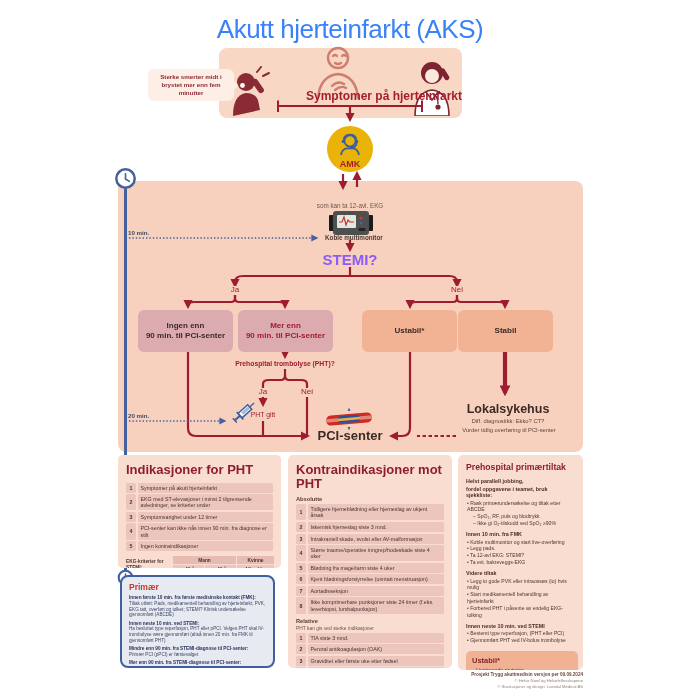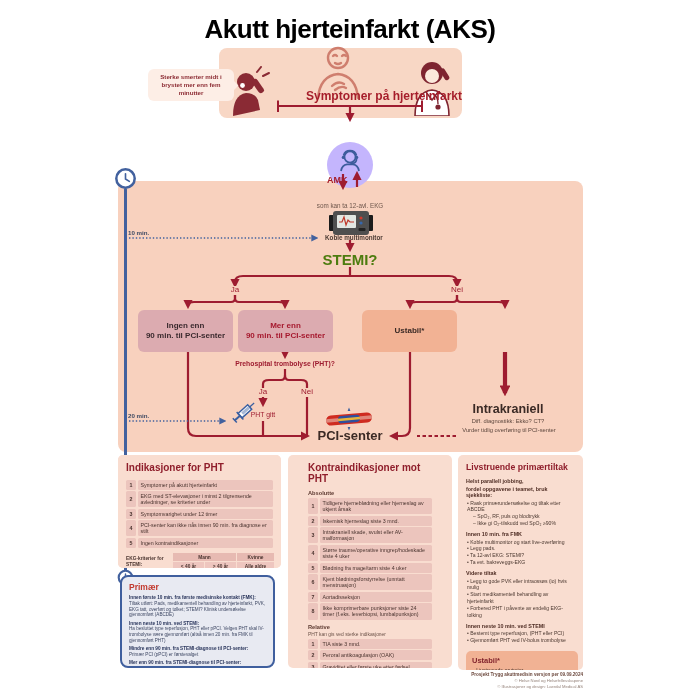--- a/index.html
+++ b/index.html
@@ -5,45 +5,45 @@
   html,body{margin:0;padding:0;background:#fff}
   #poster{position:relative;width:700px;height:700px;background:#fff;
     font-family:"Liberation Sans",sans-serif;overflow:hidden}
   .abs{position:absolute}
   .cx{transform:translateX(-50%)}
   .panel{position:absolute;border-radius:8px}
   #sym-panel{left:219px;top:48px;width:243px;height:70px;background:#f8d7c5}
   #flow-panel{left:118px;top:181px;width:465px;height:271px;background:#f8d1be}
   .col-panel{position:absolute;background:#f9ddd0;border-radius:5px;box-sizing:border-box;overflow:hidden}
   #col1{left:118px;top:455px;width:163px;height:113px;padding:8px 8px 5px}
-  #col2{left:288px;top:455px;width:164px;height:213px;padding:8px 20px 5px}
+  #col2{left:288px;top:455px;width:164px;height:213px;padding:8px 8px 5px}
   #col3{left:458px;top:455px;width:125px;height:215px;padding:8px 8px 5px}
   #connectors{position:absolute;left:0;top:0;width:700px;height:700px;pointer-events:none}
   #page-title{position:absolute;left:0;right:0;top:14px;text-align:center;
-    font-size:26px;font-weight:bold;color:#000000;letter-spacing:-.5px}
+    font-size:26px;font-weight:normal;color:#3b82f6;letter-spacing:-.5px}
   #bubble{position:absolute;left:148px;top:69px;width:80px;background:#fdeee6;border-radius:6px;
     padding:4px 3px;font-size:6.2px;font-weight:bold;color:#8c2b33;text-align:center;line-height:1.3}
   #bubble::after{content:"";position:absolute;right:-3px;top:13px;width:7px;height:7px;background:#fdeee6;transform:rotate(45deg)}
   #sym-label{position:absolute;left:0;right:0;top:41px;text-align:right;
     font-size:12px;font-weight:bold;color:#a61e2b}
-  #amk{position:absolute;left:327px;top:142px;width:46px;height:46px;border-radius:50%;
-    background:#c4b5fd;text-align:left}
+  #amk{position:absolute;left:327px;top:126px;width:46px;height:46px;border-radius:50%;
+    background:#eab308;text-align:center}
   #amk .lbl{position:absolute;left:0;right:0;bottom:3px;font-size:9px;font-weight:bold;color:#a61e2b}
   .flow-text{position:absolute;text-align:center;white-space:nowrap}
   .branch{position:absolute;font-size:8px;font-weight:normal;color:#9e1c30;background:#f8d1be;
     padding:0 2px;transform:translateX(-50%);white-space:nowrap;line-height:1.1}
   .fbox{position:absolute;top:310px;width:95px;height:42px;border-radius:6px;display:flex;
     flex-direction:column;align-items:center;justify-content:center;text-align:center;
     font-weight:bold;font-size:8px;line-height:1.3}
   .mauve{background:#dcabb0;color:#3b2a2e}
   .salmon{background:#f2b294;color:#3b2a25}
   #box-more{color:#a6192e}
   .tl-label{position:absolute;font-size:6.2px;font-weight:bold;color:#3e4a63}
   #tl-line{position:absolute;left:124px;top:188px;width:2.6px;height:385px;background:#42619e;border-radius:2px}
-  .sec-title{font-size:10px;font-weight:bold;color:#8f1e2b;margin:0 0 6px;line-height:1.05}
+  .sec-title{font-size:13px;font-weight:bold;color:#8f1e2b;margin:0 0 6px;line-height:1.05}
   .num-row{display:flex;gap:1.5px;margin-bottom:1.5px;font-size:5.3px;line-height:1.15;color:#4a342f}
   .num-row .n{flex:0 0 10px;background:#ecc5bd;border-radius:1.5px;display:flex;align-items:center;
     justify-content:center;font-weight:bold}
   .num-row .t{flex:1;background:#ecc5bd;border-radius:1.5px;padding:2px 3px;display:flex;align-items:center}
   .mini-label{font-size:5.7px;font-weight:bold;color:#5d3a31;margin:4px 0 2px}
   .mini-note{font-size:4.9px;color:#6b5248;margin:0 0 2px}
   #ekg{display:grid;grid-template-columns:46px 31px 31px 37px;gap:1px;font-size:4.8px;
     color:#4a342f;margin-top:5px}
   .eh{background:#e7bab2;font-weight:bold;text-align:center;padding:1.5px 0}
   .eh2{background:#eec6bf;font-weight:bold;text-align:center;padding:1.5px 0}
@@ -179,34 +179,37 @@
     <rect x="39" y="5" width="5" height="16" rx="1" fill="#1c1c1c"></rect>
     <rect x="4" y="1" width="36" height="24" rx="3" fill="#4f4f4f"></rect>
     <rect x="8" y="5" width="19" height="13" rx="1" fill="#e3e7e2"></rect>
     <polyline points="10,12 13,12 15,7 17,15 19,10 21,12 25,12" fill="none" stroke="#c0392b" stroke-width="1.2"></polyline>
     <circle cx="32" cy="8" r="1.6" fill="#cf3b2e"></circle>
     <circle cx="32" cy="13" r="1.6" fill="#3567ad"></circle>
     <rect x="29.5" y="18" width="7" height="3" rx="1" fill="#222"></rect>
   </svg>
   <div class="abs" style="left:325px;top:234px;font-size:6.3px;font-weight:bold;color:#4b3a33">Koble multimonitor</div>
 
-  <div class="flow-text cx" style="left:350px;top:251px;font-size:15px;font-weight:bold;color:#4d7c0f">STEMI?</div>
+  <div class="flow-text cx" style="left:350px;top:251px;font-size:15px;font-weight:bold;color:#8b5cf6">STEMI?</div>
   <div class="branch" style="left:235px;top:286px">Ja</div>
   <div class="branch" style="left:457px;top:286px">Nei</div>
 
   <div class="fbox mauve" style="left:138px">
     <span>Ingen enn</span>
     <span>90 min. til PCI-senter</span>
   </div>
   <div class="fbox mauve" id="box-more" style="left:238px">
     <span>Mer enn</span>
     <span>90 min. til PCI-senter</span>
   </div>
   <div class="fbox salmon" style="left:362px">
     <span>Ustabil*</span>
+  </div>
+  <div class="fbox salmon" style="left:458px">
+    <span>Stabil</span>
   </div>
 
   <div class="flow-text cx" style="left:285px;top:360px;font-size:6.8px;font-weight:bold;color:#9e1c30">Prehospital trombolyse (PHT)?</div>
   <div class="branch" style="left:263px;top:388px">Ja</div>
   <div class="branch" style="left:307px;top:388px">Nei</div>
   <div class="branch" style="left:263px;top:411px;font-size:6.8px">PHT gitt</div>
 
   <svg class="abs" style="left:228px;top:398px" width="30" height="30" viewBox="-15 -15 30 30">
     <g transform="rotate(-42)" stroke="#3a5fa0" fill="none">
       <path d="M9,0 L15,0" stroke-width="1.2"></path>
@@ -223,21 +226,21 @@
       <rect x="-23" y="-5" width="46" height="10" rx="5" fill="#cf2b20"></rect>
       <rect x="-23" y="-1.8" width="46" height="3.6" fill="#e0867a"></rect>
       <rect x="-11" y="-3.6" width="22" height="7.2" rx="3.4" fill="#2e4f9e"></rect>
       <rect x="-11" y="-1.3" width="22" height="2.6" fill="#e8b33a"></rect>
     </g>
     <path d="M-1.4,-8 L1.4,-8 L0,-11.5 Z" fill="#3a5fa0"></path>
     <path d="M-1.4,8 L1.4,8 L0,11.5 Z" fill="#3a5fa0"></path>
   </svg>
   <div class="flow-text cx" style="left:350px;top:428px;font-size:13px;font-weight:bold;color:#3b2a25">PCI-senter</div>
 
-  <div class="flow-text cx" style="left:508px;top:402px;font-size:12.5px;font-weight:bold;color:#3b2a25">Intrakraniell</div>
+  <div class="flow-text cx" style="left:508px;top:402px;font-size:12.5px;font-weight:bold;color:#3b2a25">Lokalsykehus</div>
   <div class="flow-text cx" style="left:508px;top:418px;font-size:5.8px;color:#5c463d">Diff. diagnostikk: Ekko? CT?</div>
   <div class="flow-text cx" style="left:509px;top:427px;font-size:5.8px;color:#5c463d">Vurder tidlig overføring til PCI-senter</div>
 
   <div id="tl-line"></div>
   <svg class="abs" style="left:114px;top:167px" width="23" height="23" viewBox="-12 -12 24 24">
     <circle r="9.6" fill="#fff" stroke="#42619e" stroke-width="2.6"></circle>
     <path d="M0,-5 L0,0.5 L4,3" fill="none" stroke="#42619e" stroke-width="1.7" stroke-linecap="round"></path>
   </svg>
   <svg class="abs" style="left:117px;top:569px" width="17" height="17" viewBox="-12 -12 24 24">
     <circle r="9.6" fill="#fff" stroke="#42619e" stroke-width="3"></circle>
@@ -333,21 +336,21 @@
       <span class="t">Vedvarende hypertensjon tross behandling (BTsyst &gt;180 mmHg og/eller BTdiast &gt;110 mmHg)</span>
     </div>
     <div class="num-row">
       <span class="n">5</span>
       <span class="t">Langtkommet leversykdom</span>
     </div>
 
   </div>
 
   <div class="col-panel" id="col3">
-    <div class="sec-title" style="font-size:8.7px">Livstruende primærtiltak</div>
+    <div class="sec-title" style="font-size:8.7px">Prehospital primærtiltak</div>
     <div class="sub-h" style="margin-top:0">Helst parallell jobbing,</div>
     <div class="sub-h" style="margin-top:0">fordel oppgavene i teamet, bruk sjekkliste:</div>
     <ul class="bul">
       <li>Rask primærundersøkelse og tiltak etter ABCDE</li>
       <li class="sub">SpO₂, RF, puls og blodtrykk</li>
       <li class="sub">Ikke gi O₂-tilskudd ved SpO₂ ≥90%</li>
     </ul>
     <div class="sub-h">Innen 10 min. fra FMK</div>
     <ul class="bul">
       <li>Koble multimonitor og start live-overføring</li>

